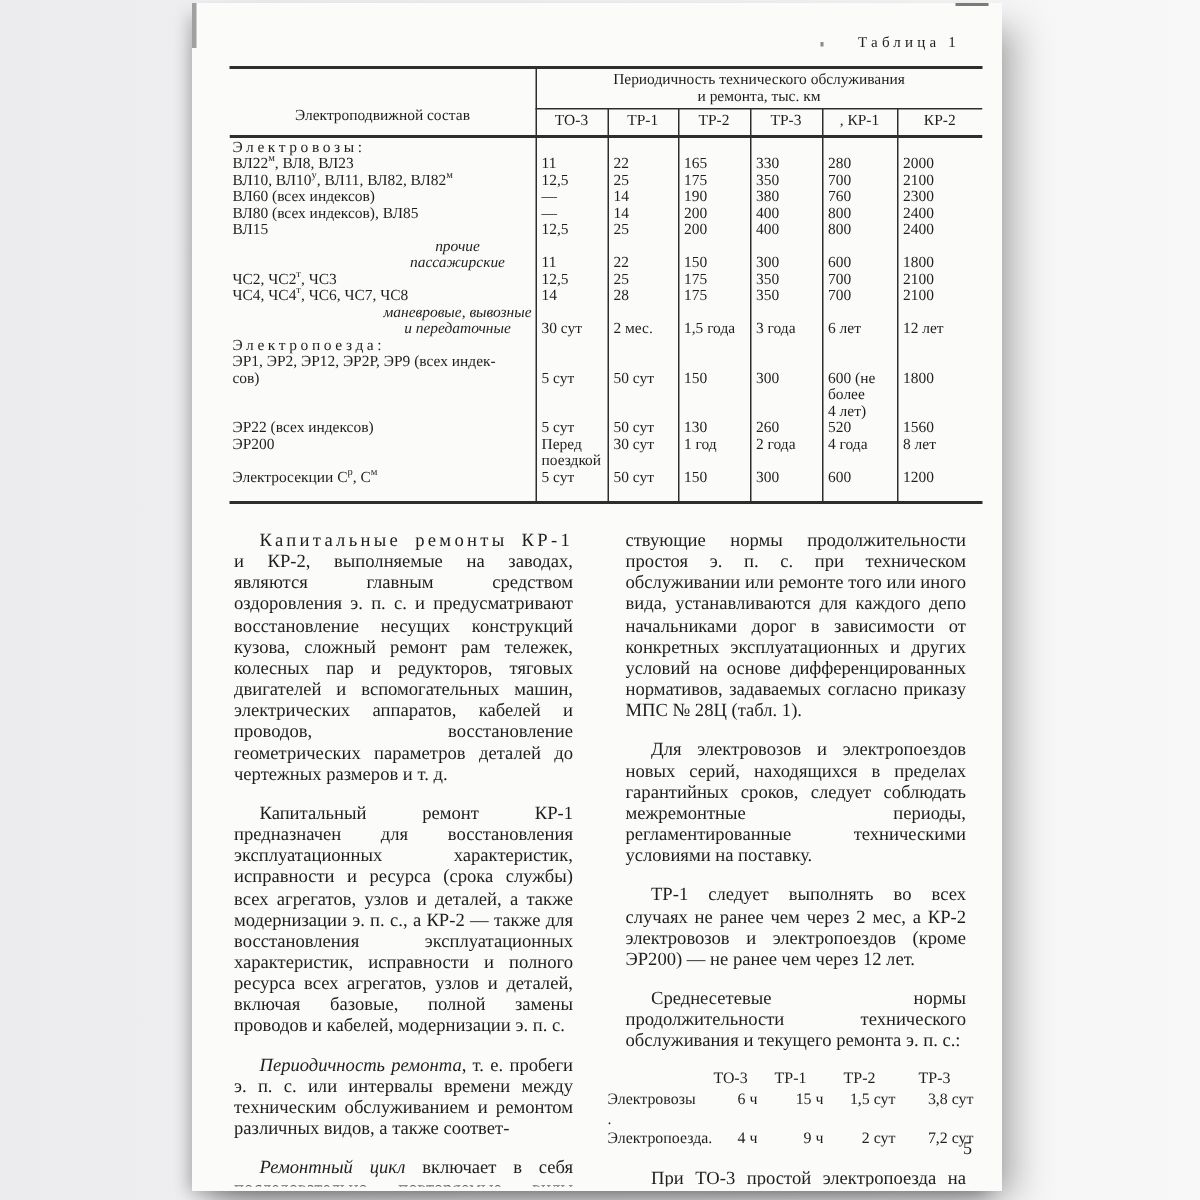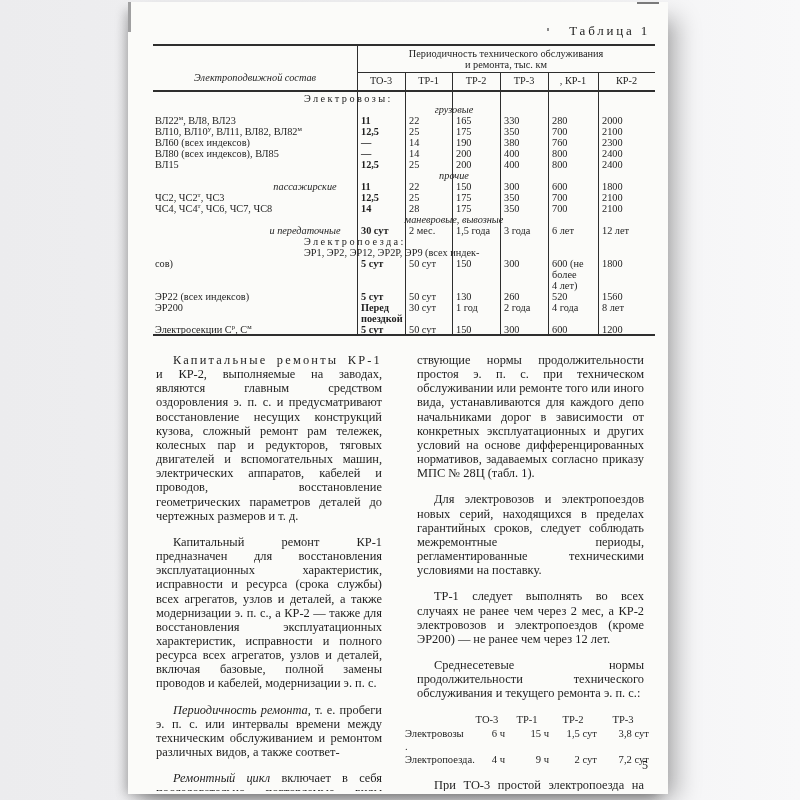--- a/index.html
+++ b/index.html
@@ -12,50 +12,50 @@
   .page{
     position:absolute;left:128px;top:2px;width:540px;height:792px;
     background:#fbfbf9;
     box-shadow:-7px 4px 10px -4px rgba(0,0,0,.22),
                16px 10px 22px -6px rgba(0,0,0,.25),
                0 14px 18px -8px rgba(0,0,0,.30);
   }
   .tick{position:absolute;left:0;top:0;width:3px;height:30px;background:#8f8f92;opacity:.85;}
   .dash{position:absolute;left:509px;top:0;width:22px;height:2px;background:#5a5a5a;opacity:.8;}
   .speck{position:absolute;left:419px;top:26px;width:2px;height:3px;background:#8a8a8a;}
-  .caption{position:absolute;top:21px;right:18px;font-size:13px;letter-spacing:2.8px;white-space:nowrap;}
+  .caption{position:absolute;top:21px;right:28px;font-size:10px;letter-spacing:2.8px;white-space:nowrap;}
 
   
   .mtable{
     position:absolute;left:25px;top:42px;width:502px;height:292px;
     border-top:2px solid #2e2e2e;border-bottom:2px solid #2e2e2e;
     box-sizing:border-box;font-size:10.3px;line-height:11px;overflow:hidden;
   }
   .vl{position:absolute;width:1px;background:#2e2e2e;bottom:0;}
   .v0{left:204px;top:0;}
   .v1{left:252px;top:26px;}
   .v2{left:299px;top:26px;}
   .v3{left:347px;top:26px;}
   .v4{left:395px;top:26px;}
   .v5{left:445px;top:26px;}
   .h-sub{position:absolute;left:204px;right:0;top:26px;height:1px;background:#2e2e2e;}
   .h-main{position:absolute;left:0;right:0;top:44px;height:2px;background:#2e2e2e;}
-  .stock{position:absolute;left:0;top:0;width:204px;height:62px;display:flex;align-items:center;justify-content:center;font-style:italic;}
+  .stock{position:absolute;left:0;top:0;width:204px;height:62px;display:flex;align-items:center;justify-content:center;}
   .period{position:absolute;left:204px;top:0;width:298px;height:26px;display:flex;align-items:center;justify-content:center;
           text-align:center;white-space:pre-line;}
   .cols{position:absolute;left:204px;top:26px;width:298px;height:18px;display:flex;}
   .cols span{display:block;text-align:center;line-height:18px;flex:none;}
   .w0{width:48px;} .w1{width:47px;} .w2{width:48px;} .w3{width:48px;} .w4{width:50px;} .w5{width:57px;}
   .rows{position:absolute;left:0;top:47px;right:0;}
-  .row{display:flex;align-items:flex-start;justify-content:center;}
+  .row{display:flex;align-items:flex-start;}
   .lab{width:204px;flex:none;padding-left:2px;box-sizing:border-box;}
   .lab.g{letter-spacing:2.4px;}
   .lab.s{font-style:italic;text-align:center;padding-left:100px;}
   .c{flex:none;padding-left:4px;box-sizing:border-box;}
-  .c0{width:48px;font-weight:bold;} .c1{width:47px;} .c2{width:48px;} .c3{width:48px;} .c4{width:50px;} .c5{width:57px;}
+  .c0{width:48px;} .c1{width:47px;} .c2{width:48px;} .c3{width:48px;} .c4{width:50px;} .c5{width:57px;}
   .pre{white-space:pre-line;}
   sup{font-size:7px;line-height:0;vertical-align:super;}
 
   
   .col{position:absolute;top:339px;width:250px;height:450px;overflow:hidden;
        text-align:justify;font-size:12.4px;line-height:14.15px;hyphens:auto;}
   .col-left{left:16px;}
   .col-right{left:277px;width:251px;}
   .col p{margin:12px;text-indent:17px;}
   .col p.noind{text-indent:0;}
@@ -102,23 +102,20 @@
       <span class="w3">ТР-3</span>
       <span class="w4">, КР-1</span>
       <span class="w5">КР-2</span>
     </div>
 
     <div class="rows">
         <div class="row">
           <div class="lab g">Электровозы:</div>
         </div>
         <div class="row">
-          <div class="lab s">грузовые</div>
-        </div>
-        <div class="row">
           <div class="lab">ВЛ22<sup>м</sup>, ВЛ8, ВЛ23</div>
           <div class="c c0">11</div>
           <div class="c c1">22</div>
           <div class="c c2">165</div>
           <div class="c c3">330</div>
           <div class="c c4">280</div>
           <div class="c c5">2000</div>
         </div>
         <div class="row">
           <div class="lab">ВЛ10, ВЛ10<sup>у</sup>, ВЛ11, ВЛ82, ВЛ82<sup>м</sup></div>

